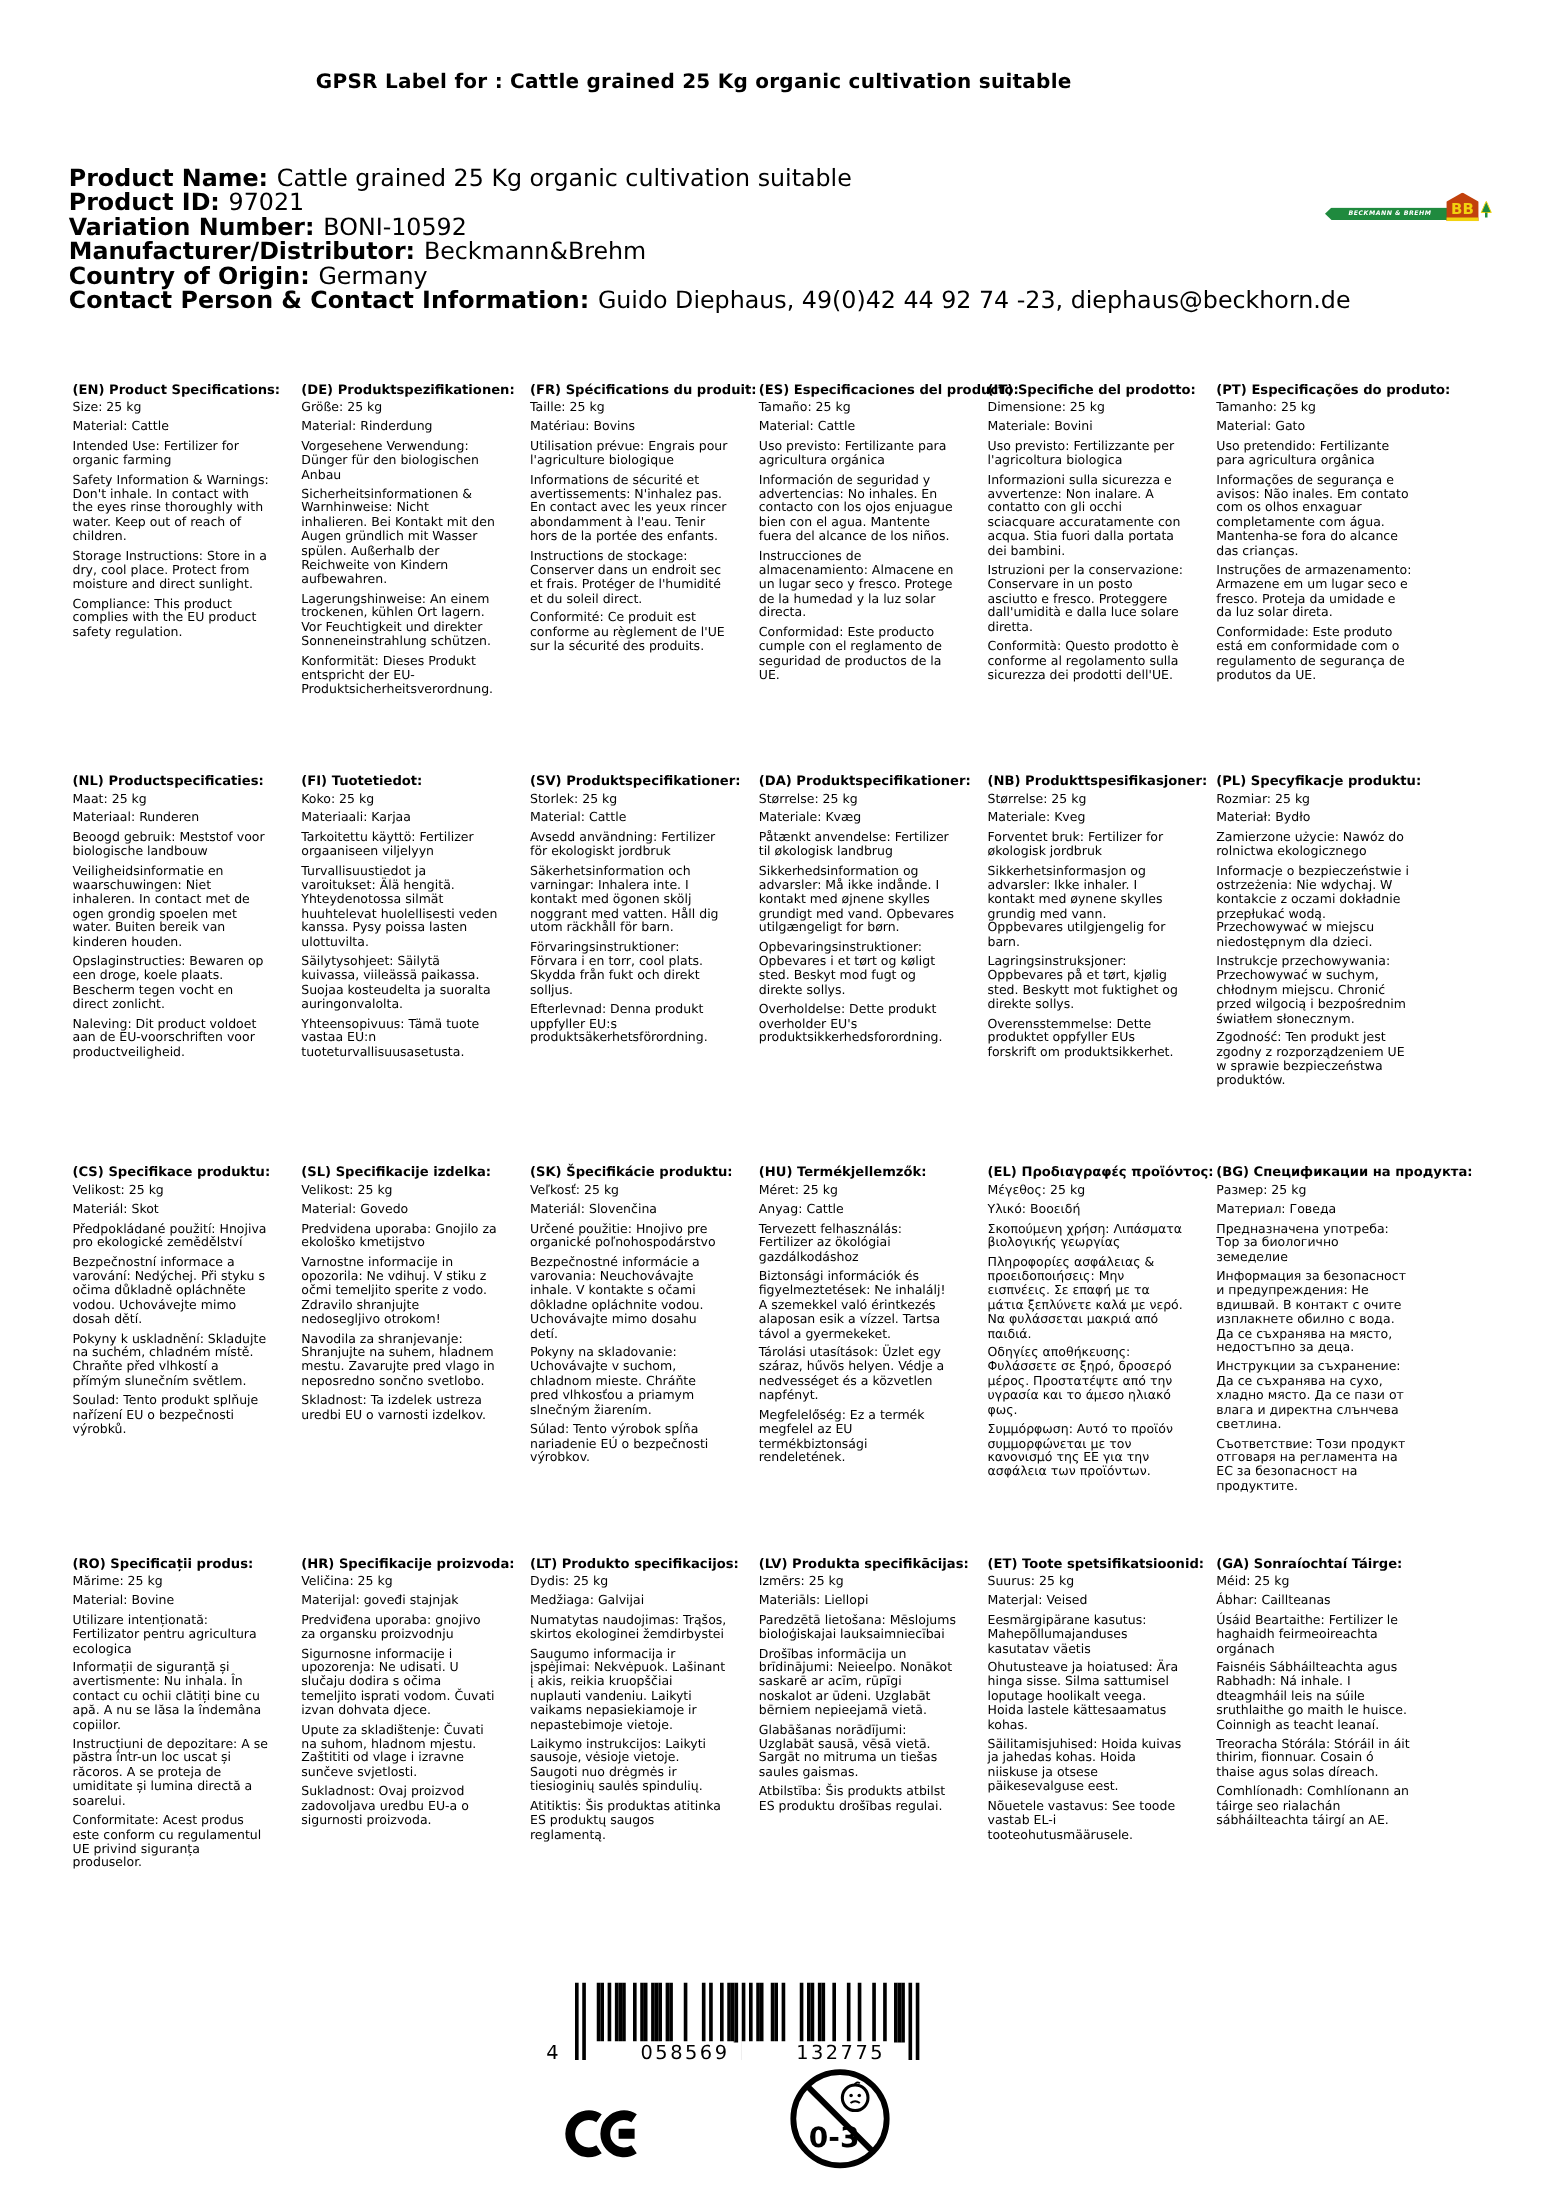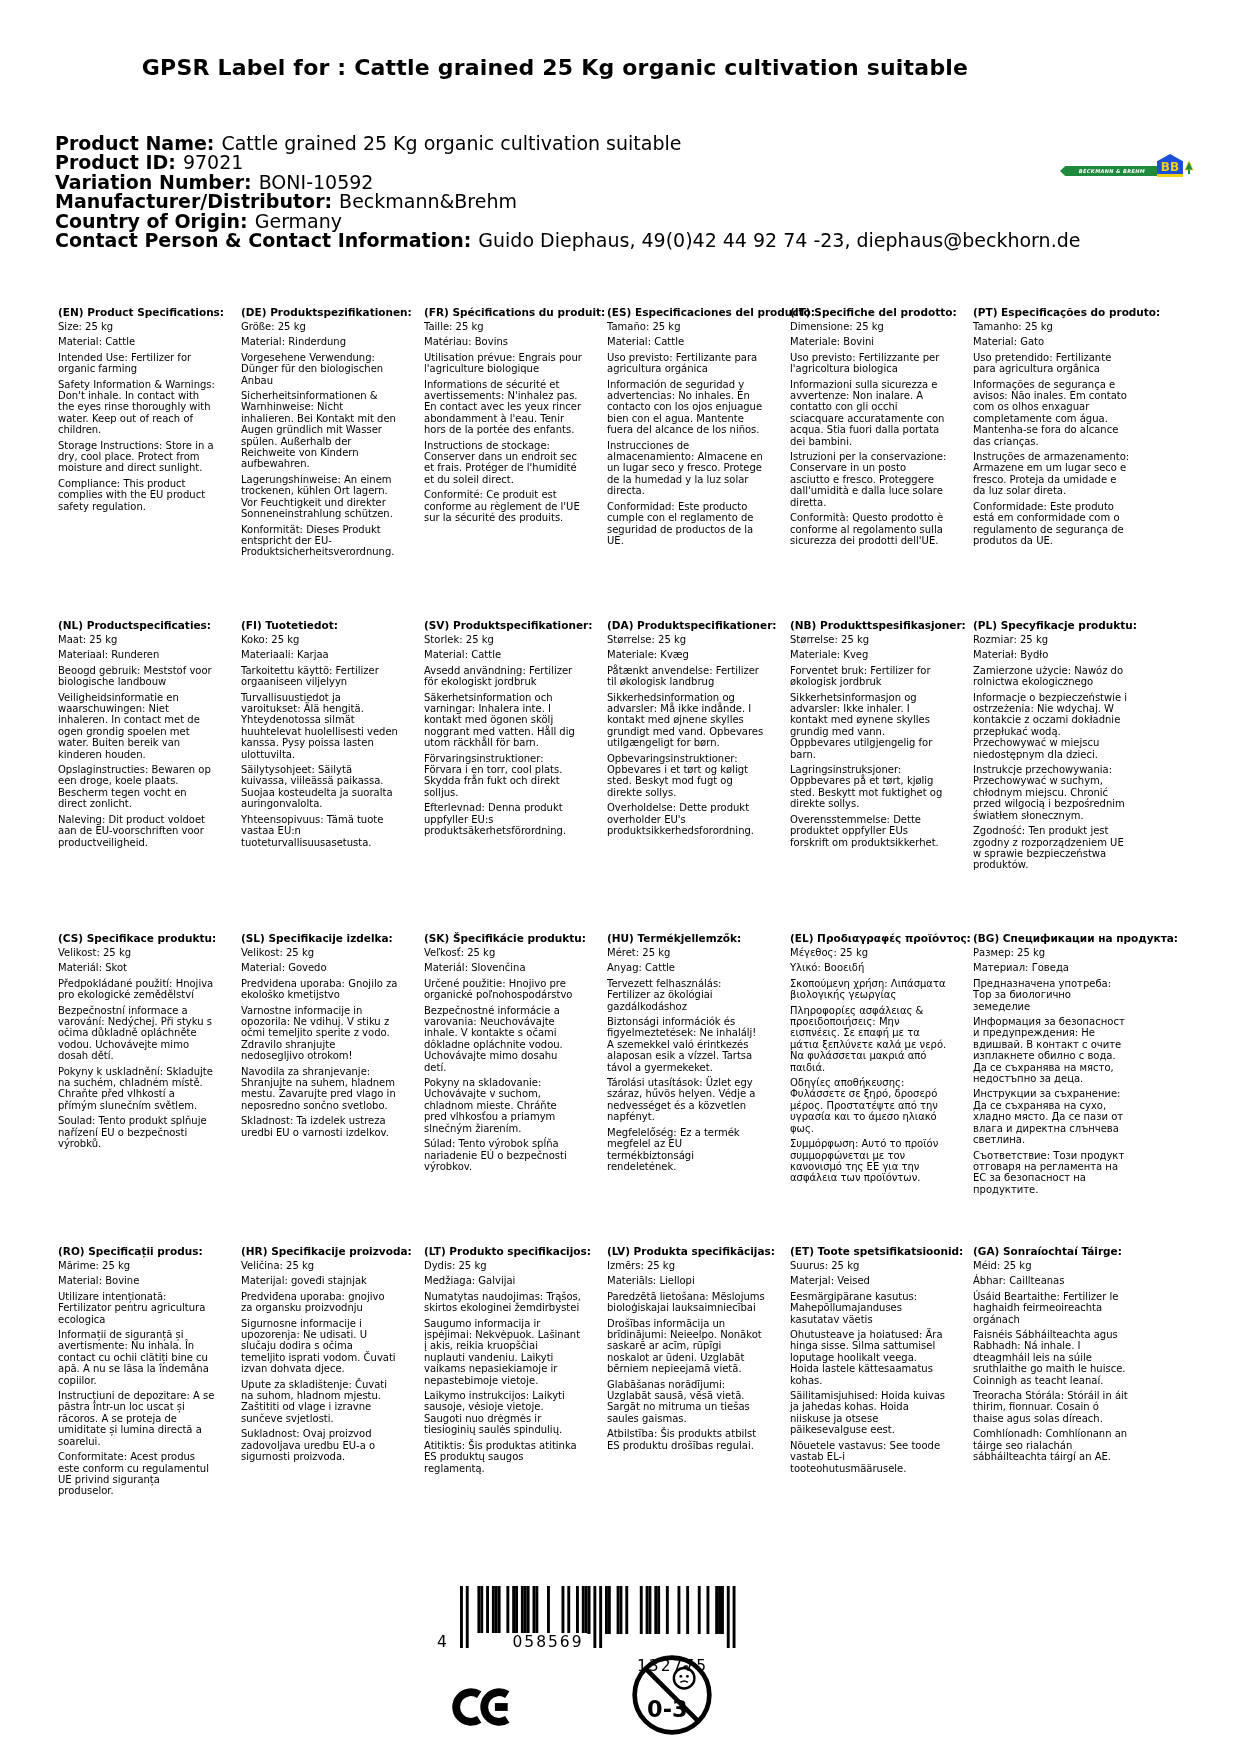--- a/index.html
+++ b/index.html
@@ -3,36 +3,36 @@
 <meta charset="utf-8">
 <style>
   * { margin:0; padding:0; box-sizing:border-box; }
   html,body { background:#ffffff; }
   body {
     width:1241px; height:1754px; position:relative; overflow:hidden;
     font-family:"DejaVu Sans","Liberation Sans",sans-serif; color:#000;
   }
   .title {
     position:absolute; top:55px; left:0; width:1110px; text-align:center;
-    font-size:22px; font-weight:bold; letter-spacing:0.2px;
+    font-size:16px; font-weight:bold; letter-spacing:0.2px;
   }
   .product-info { position:absolute; top:134px; left:55px; font-size:19px; line-height:19.4px; }
   .pi-label { font-weight:bold; }
   .pi-value { margin-left:7px; }
 
   
   .logo { position:absolute; left:1060px; top:152px; width:132px; height:34px; }
   .logo-banner {
     position:absolute; left:0; top:14px; width:104px; height:10px; background:#1f8a3e;
     clip-path:polygon(0 50%, 5% 0, 100% 0, 100% 100%, 5% 100%);
     display:flex; align-items:center; justify-content:center;
   }
   .logo-brand { color:#fff; font-size:5px; font-weight:bold; font-style:italic; letter-spacing:0.4px; white-space:nowrap; }
   .logo-house {
-    position:absolute; left:97px; top:2px; width:26px; height:23px; background:#1d4ed8;
+    position:absolute; left:97px; top:2px; width:26px; height:23px; background:#c2410c;
     clip-path:polygon(50% 0, 100% 32%, 100% 100%, 0 100%, 0 32%);
     display:flex; align-items:flex-end; justify-content:center;
     border-bottom:3px solid #f2d20f;
   }
   .logo-monogram { color:#f2d20f; font-weight:bold; font-size:12px; line-height:13px; }
   .logo-tree { position:absolute; left:124px; top:9px; }
 
   
   .blocks-grid {
     position:absolute; left:58px; top:306px;
@@ -41,21 +41,21 @@
   }
   .block-heading { font-size:10.5px; font-weight:bold; white-space:nowrap; margin-bottom:3px; }
   .block-par { font-size:10px; line-height:11.4px; margin-bottom:4px; overflow-wrap:break-word; }
 
   
   .barcode { position:absolute; left:437px; top:1586px; width:302px; height:70px; }
   .bc-first { position:absolute; left:0; top:47px; font-size:15.5px; }
   #barcode-bars { position:absolute; left:23px; top:0; fill:#000; }
   .bc-group { position:absolute; top:47px; font-size:15.5px; letter-spacing:2px; text-align:center; background:#fff;padding-left:40px; }
   .bc-g1 { left:32px; width:118px; }
-  .bc-g2 { left:156px; width:119px;margin-top:24px; }
+  .bc-g2 { left:156px; width:119px; }
 
   .ce-mark { position:absolute; left:452px; top:1678px; }
   .age-mark { position:absolute; left:630px; top:1650px;text-align:center; }
   .age-mark text { font-family:"DejaVu Sans","Liberation Sans",sans-serif; }
 </style>
 </head>
 <body>
 
 <div class="page">
 

